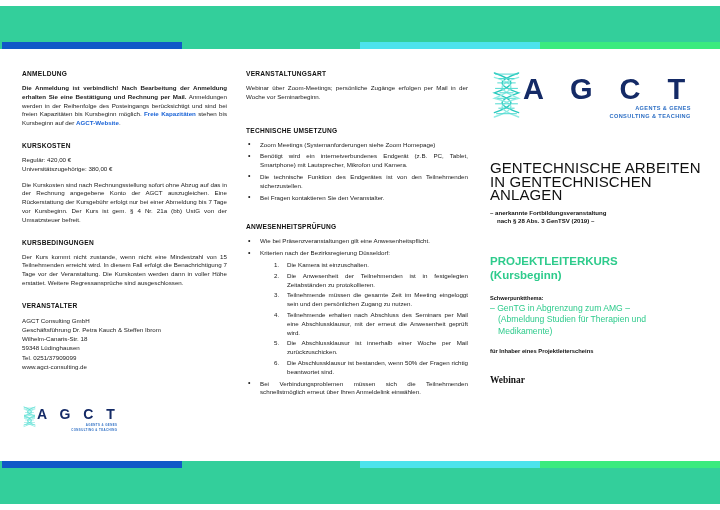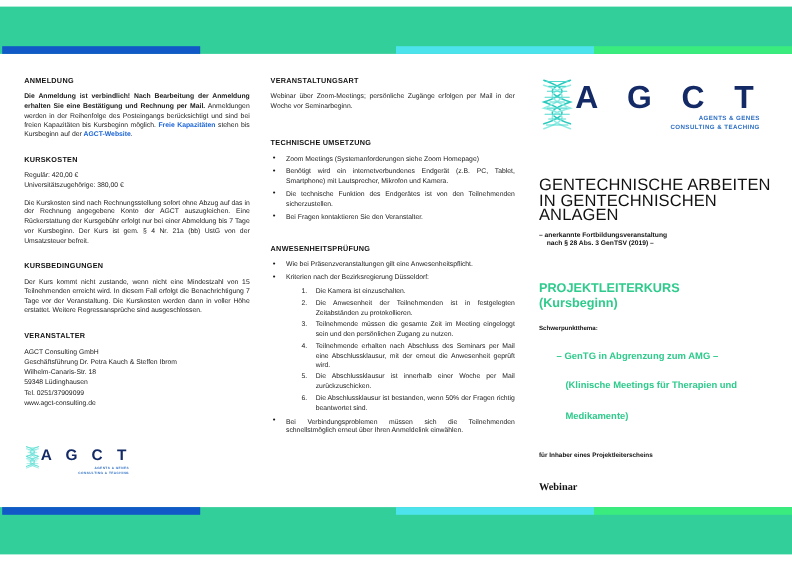--- a/index.html
+++ b/index.html
@@ -178,24 +178,24 @@
     margin: 0;
   }
   .focus-label {
     font-size: 5.6px;
     font-weight: bold;
     color: #111111;
     margin: 0 0 2px 0;
   }
   .focus-text {
     font-size: 8.6px;
-    font-weight: bold;
+    font-weight: normal;
     line-height: 11.4px;
     color: #2ecb8c;
-    margin: 16px;
+    margin: 0;
   }
   .focus-text .ind { padding-left: 8px; display: inline-block; }
   .holder-note {
     font-size: 5.8px;
     font-weight: bold;
     color: #111111;
     margin: 0;
   }
   .webinar-date {
     font-size: 9.4px;
@@ -330,21 +330,21 @@
 
   <div style="height:28px;"></div>
 
   <div class="course-name">PROJEKTLEITERKURS</div>
   <div class="course-name">(Kursbeginn)</div>
 
   <div style="height:12px;"></div>
 
   <div class="focus-label">Schwerpunktthema:</div>
   <div class="focus-text">– GenTG in Abgrenzung zum AMG –</div>
-  <div class="focus-text"><span class="ind">(Klinische Meetings für Therapien und</span></div>
+  <div class="focus-text"><span class="ind">(Abmeldung Studien für Therapien und</span></div>
   <div class="focus-text"><span class="ind">Medikamente)</span></div>
 
   <div style="height:11px;"></div>
   <div class="holder-note">für Inhaber eines Projektleiterscheins</div>
 
   <div style="height:20px;"></div>
   <div class="webinar-date">Webinar</div>
 </div>
 
 </body></html>

